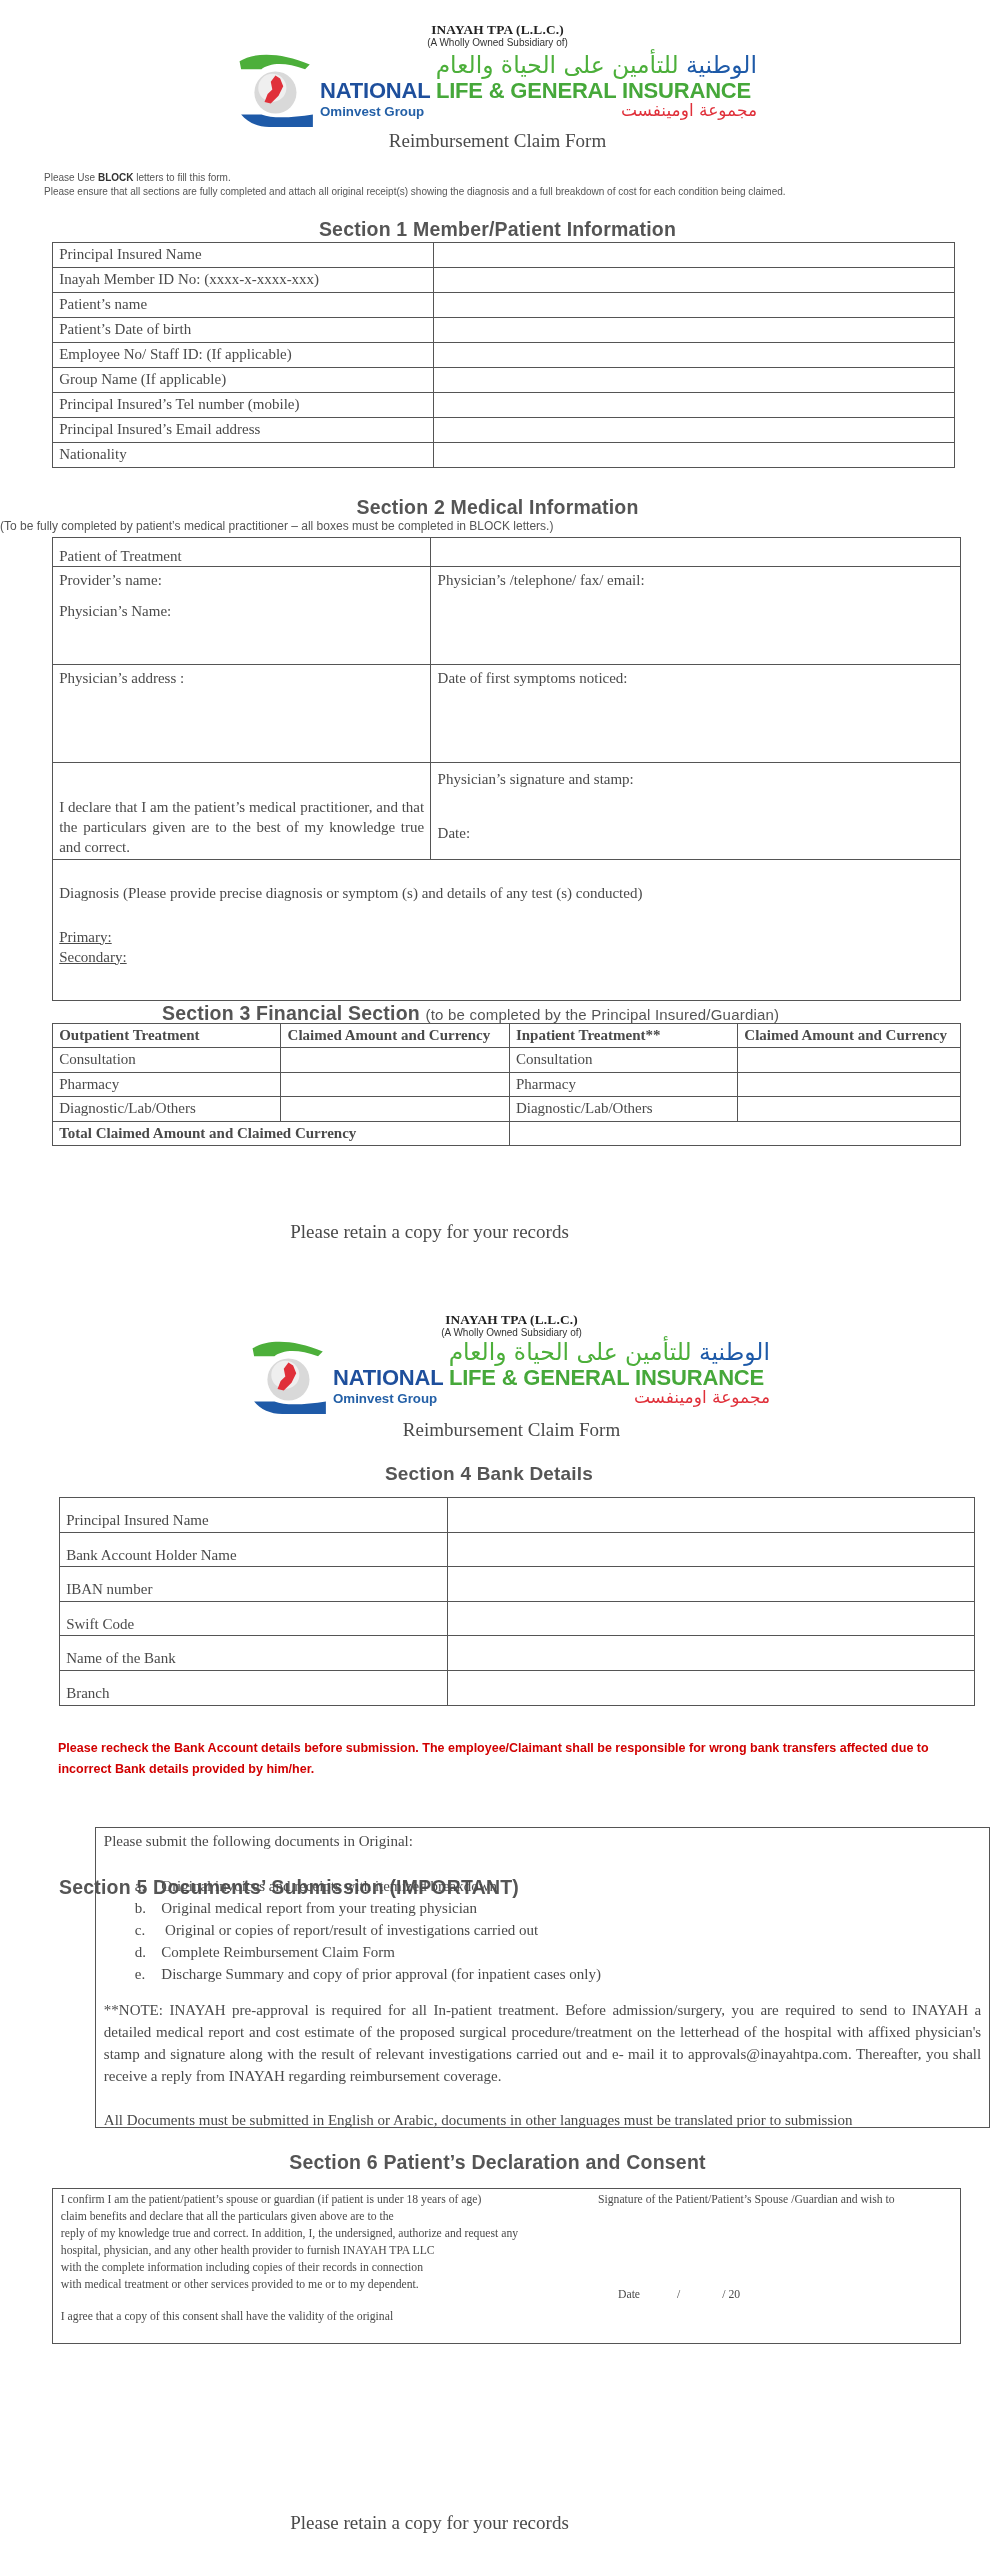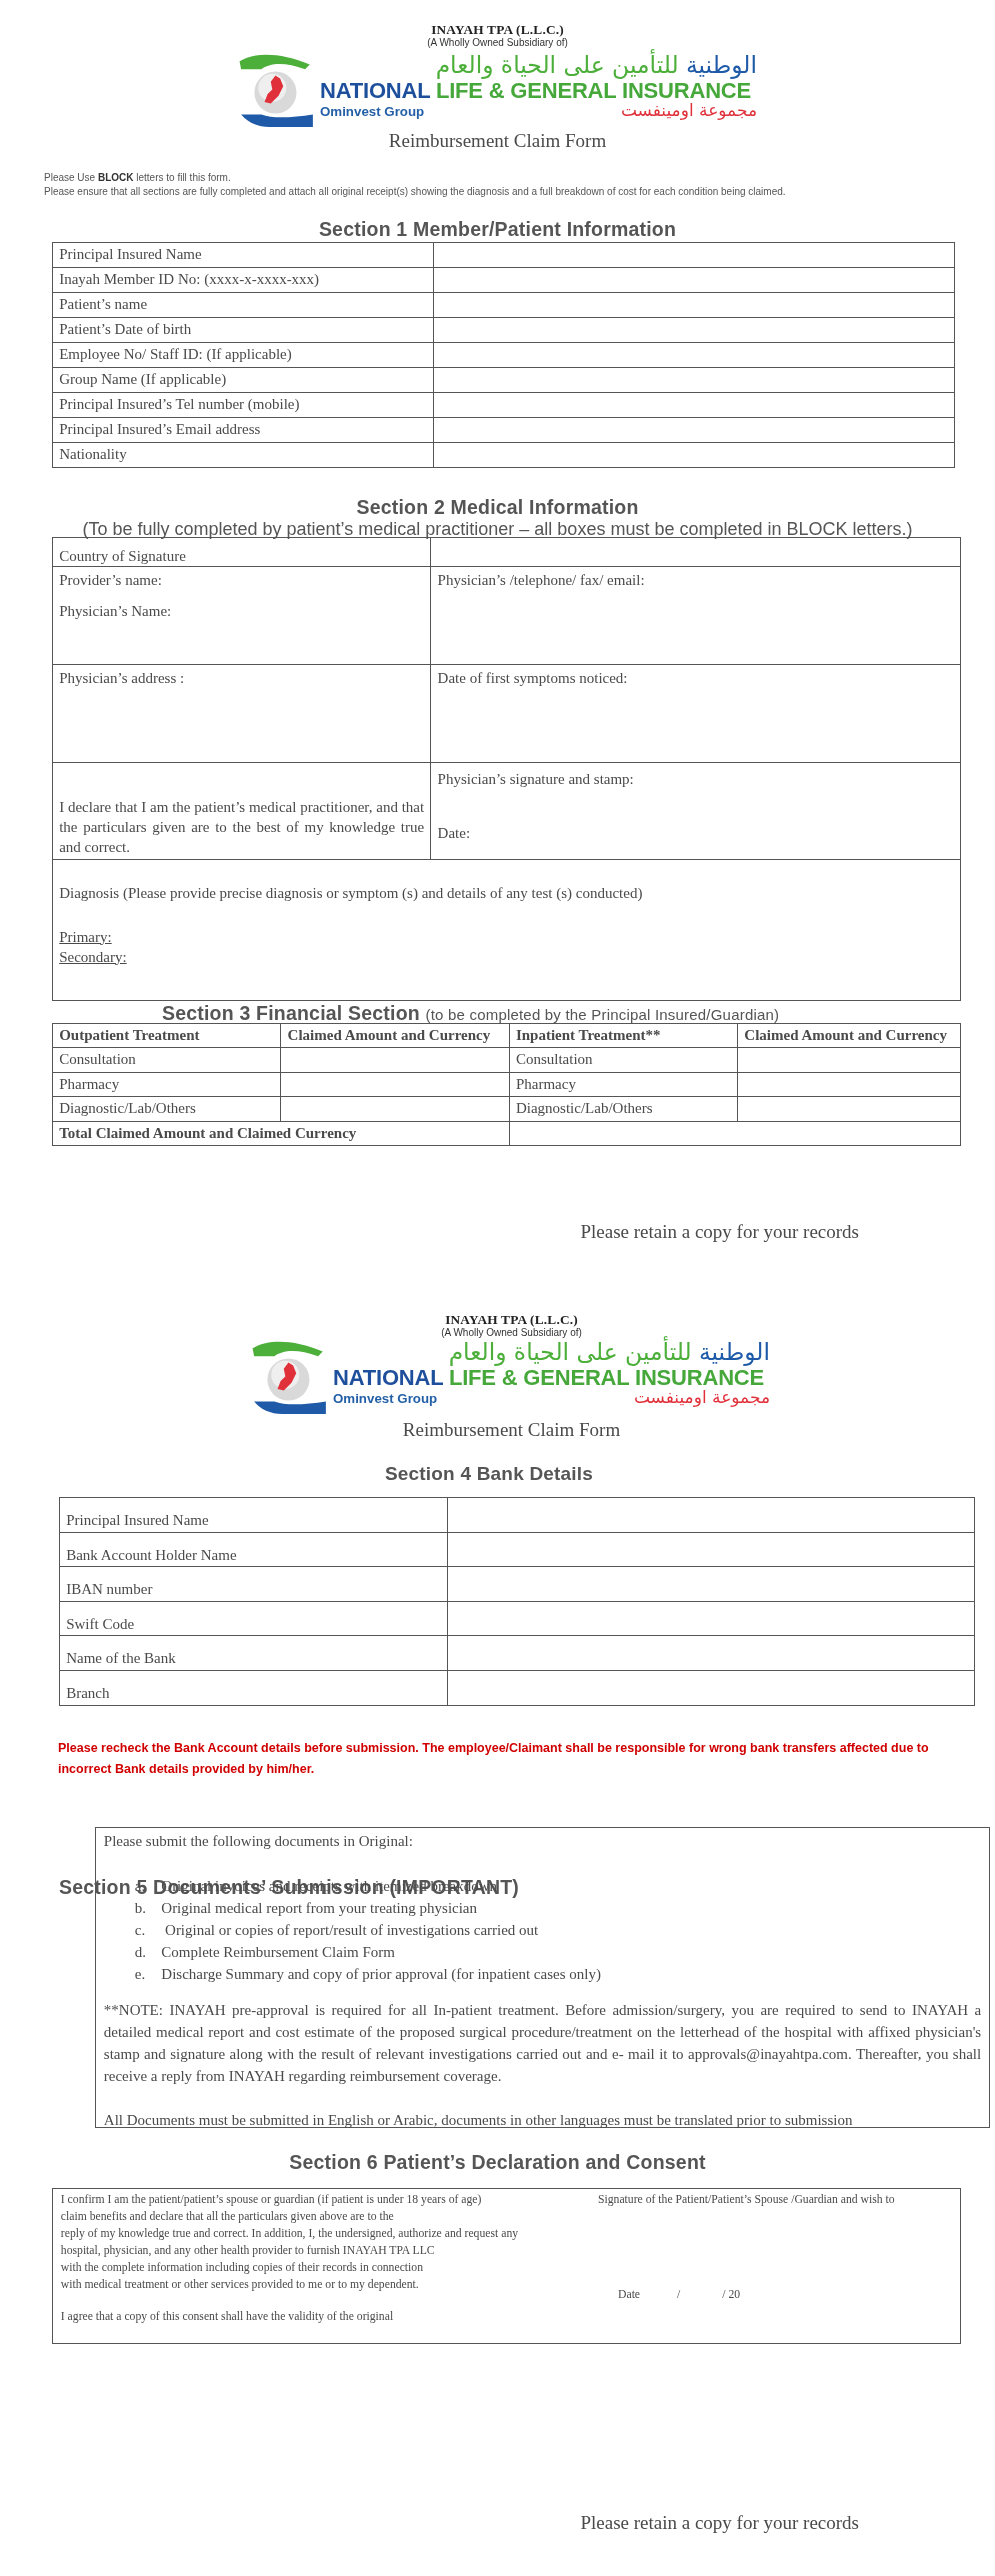--- a/index.html
+++ b/index.html
@@ -21,21 +21,21 @@
   .row3 { position: relative; height: 20px; }
   .omin { position: absolute; left: 0; top: 1.6px; font-family: "Liberation Sans", sans-serif; font-weight: bold; font-size: 13.3px; color: #2460a7; }
   .ar2 { position: absolute; right: 0; top: -1.6px; font-family: "DejaVu Sans", sans-serif; font-size: 17px; color: #e0303a; direction: rtl; }
   .form-title { position: absolute; left: 0; width: 995px; text-align: center; font-family: "Liberation Serif", serif; font-size: 19px; color: #4a4a4a; }
 
   .instr { position: absolute; left: 44px; width: 913px; font-family: "Liberation Sans", sans-serif; font-size: 10px; line-height: 14px; color: #555; }
   .instr b { color: #333; }
 
   .sec-title { position: absolute; font-family: "Liberation Sans", sans-serif; font-weight: bold; font-size: 19.5px; color: #555; letter-spacing: 0.2px; }
   .sec-title .paren { font-weight: normal; font-size: 15px; color: #555; }
-  .sec-sub { position: absolute; left: 0; width: 995px; text-align: center; font-family: "Liberation Sans", sans-serif; font-size: 18px; color: #555; }
+  .sec-sub { position: absolute; left: 0; width: 995px; text-align: left; font-family: "Liberation Sans", sans-serif; font-size: 12px; color: #555; }
 
   table.form { position: absolute; border-collapse: collapse; font-family: "Liberation Serif", serif; color: #4a4a4a; }
   table.form td { border: 1.6px solid #555; padding: 0 6.2px; vertical-align: top; font-size: 15px; }
   table.t1 td { height: 24px; line-height: 23.4px; }
   table.t1 td.l { width: 368px; }
 
   .med td { font-size: 15px; line-height: 20px; }
   .just { text-align: justify; }
   .u { text-decoration: underline; }
 
@@ -46,21 +46,21 @@
 
   .warn { position: absolute; left: 58px; width: 898px; font-family: "Liberation Sans", sans-serif; font-weight: bold; font-size: 12.5px; line-height: 21px; color: #d10000; }
 
   .box { position: absolute; border: 1.6px solid #555; font-family: "Liberation Serif", serif; color: #4a4a4a; }
   .docs-list { margin: 0; padding: 0; list-style: none; }
   .docs-list li { font-size: 15px; line-height: 22px; }
   .docs-list .lt { display: inline-block; width: 26.5px; padding-left: 31px; }
   .note { font-size: 15px; line-height: 22px; text-align: justify; }
 
   .decl { font-size: 11.7px; line-height: 17px; }
-  .retain { position: absolute; left: 0; width: 859px; text-align: right; font-family: "Liberation Serif", serif; font-size: 19px; color: #4a4a4a; }
+  .retain { position: absolute; left: 0; width: 859px; text-align: center; font-family: "Liberation Serif", serif; font-size: 19px; color: #4a4a4a; }
 </style>
 </head>
 <body>
 
 <div class="hdr" style="top:22px;">
   <div class="tpa">INAYAH TPA (L.L.C.)</div>
   <div class="sub">(A Wholly Owned Subsidiary of)</div>
 </div>
 
 <div class="logo-row" style="left:238px; top:52px; width:519px;">
@@ -130,21 +130,21 @@
       </tr>
 </tbody>
   </table>
 
 <div class="sec-title" style="left:0; width:995px; text-align:center; top:496px;">Section 2 Medical Information</div>
 <div class="sec-sub" style="top:519px;">(To be fully completed by patient’s medical practitioner – all boxes must be completed in BLOCK letters.)</div>
 
 <table class="form med" style="left:52px; top:537px; width:909px;">
   <tbody>
       <tr>
-    <td style="width:365px; height:28px; vertical-align:bottom; padding-bottom:0;">Country of Signature</td>
+    <td style="width:365px; height:28px; vertical-align:bottom; padding-bottom:0;">Patient of Treatment</td>
     <td></td>
   </tr>
   <tr>
     <td style="height:94px; padding-top:3.1px;">
       <div>Provider’s name:</div>
       <div style="margin-top:11px;">Physician’s Name:</div>
     </td>
     <td style="padding-top:3.1px;">
       <div>Physician’s /telephone/ fax/ email:</div>
     </td>

